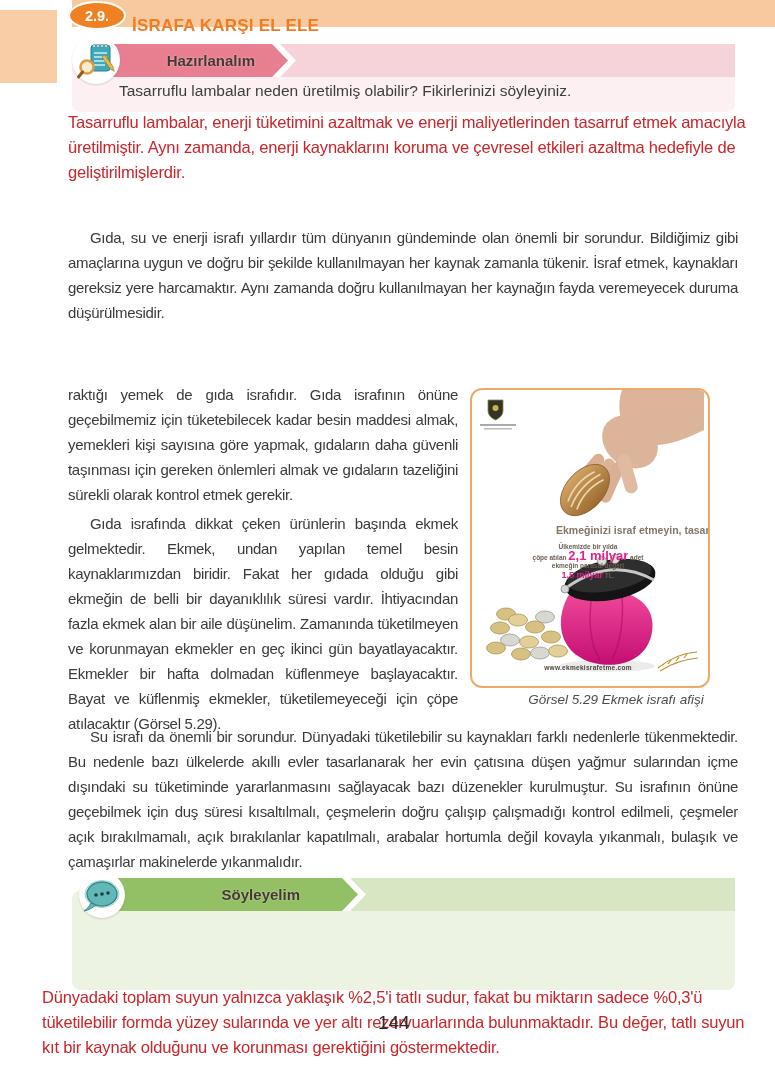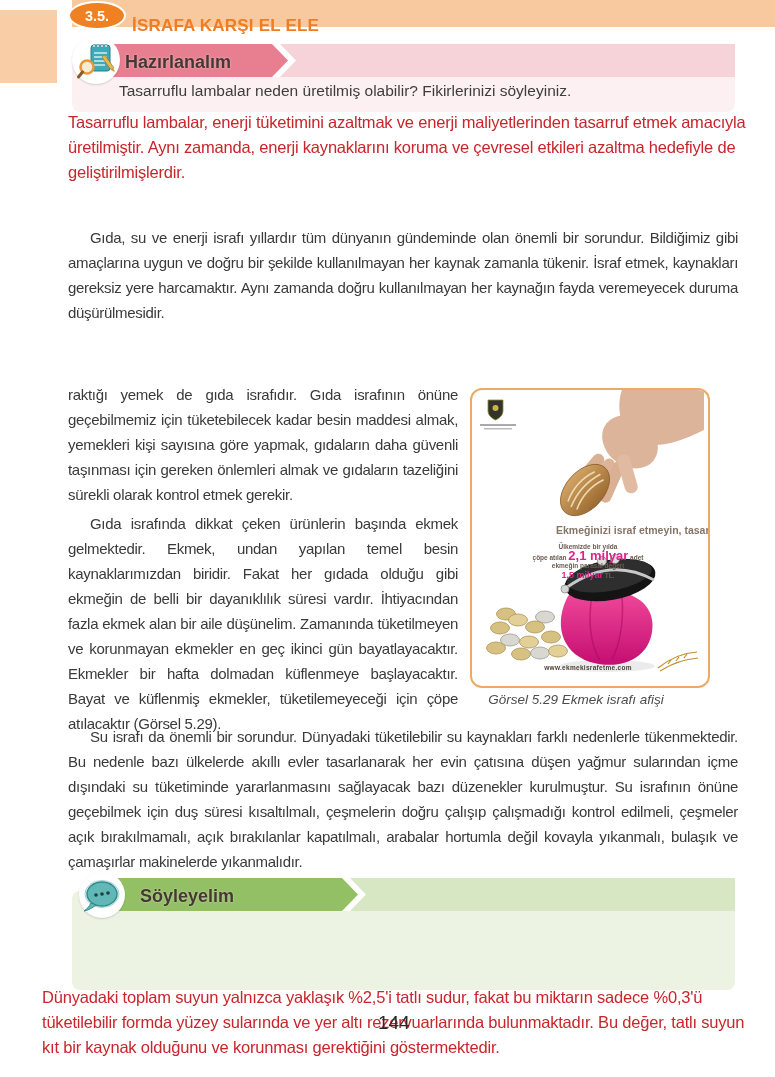--- a/index.html
+++ b/index.html
@@ -14,21 +14,21 @@
         border-radius:50%;color:#fff;font-weight:bold;font-size:14.5px;display:flex;align-items:center;
         justify-content:center;z-index:3;}
   .page-title{left:132px;top:16px;color:#ee7d23;font-weight:bold;font-size:17px;letter-spacing:.2px;z-index:3;}
 
   
   .ribbon-light{height:33px;z-index:2;}
   .ribbon-gap{height:33px;background:#fff;z-index:3;
         clip-path:polygon(0 0,calc(100% - 16px) 0,100% 50%,calc(100% - 16px) 100%,0 100%);}
   .ribbon-dark{height:33px;z-index:4;
         clip-path:polygon(0 0,calc(100% - 16px) 0,100% 50%,calc(100% - 16px) 100%,0 100%);}
-  .ribbon-title{z-index:5;font-weight:bold;font-size:18px;color:#463732;text-align:left;
+  .ribbon-title{z-index:5;font-weight:bold;font-size:15px;color:#463732;text-align:right;
         text-shadow:0 0 2px rgba(255,255,255,.55);}
   .icon-circle{z-index:6;border-radius:50%;background:#fff;box-shadow:0 1px 2px rgba(0,0,0,.15);}
 
   .q-box{left:72px;top:58px;width:663px;height:54px;background:#fcf0f2;border-radius:8px;z-index:1;}
   .g-box{left:72px;top:891px;width:663px;height:99px;background:#edf3e2;border-radius:8px;z-index:1;}
 
   .question{left:94px;top:82px;width:620px;font-size:15.5px;color:#3d3d3d;z-index:5;margin-left:25px;}
   .prompt{left:84px;top:923px;width:638px;font-size:15.5px;line-height:25px;color:#3d3d3d;
         text-align:justify;text-indent:10px;z-index:5;}
 
@@ -42,34 +42,34 @@
         border-radius:12px;overflow:hidden;z-index:2;}
   .poster-art{position:absolute;left:0;top:0;width:232px;height:292px;}
   .poster-headline{position:absolute;left:0;top:134px;width:232px;text-align:right;
         font-size:10.5px;font-weight:600;color:#857567;padding-left:44px;}
   .poster-stats{position:absolute;left:0;top:153px;width:232px;text-align:center;
         font-size:6.5px;line-height:8.5px;font-weight:bold;color:#6b5c50;}
   .magenta{color:#e0218a;font-size:13px;}
   .magenta.big{font-size:9px;}
   .poster-web{position:absolute;left:0;top:274px;width:232px;text-align:center;
         font-size:6.5px;letter-spacing:.3px;color:#4a3f38;font-weight:bold;}
-  .caption{left:450px;top:692px;width:252px;text-align:center;font-style:italic;
+  .caption{left:490px;top:692px;width:252px;text-align:center;font-style:italic;
         font-size:13.5px;color:#4c4c4c;}
 
   .left-col{left:68px;top:382px;width:390px;}
   .page-num{left:378px;top:1012px;width:40px;text-align:left;font-size:19px;color:#2a2a2a;z-index:6;}
 </style>
 </head>
 <body>
 
 <div class="page">
 
   <div class="abs corner-tab"></div>
   <div class="abs header-banner"></div>
-  <div class="abs section-badge">3.5.</div>
+  <div class="abs section-badge">2.9.</div>
   <div class="abs page-title">İSRAFA KARŞI EL ELE</div>
 
   <div class="abs q-box"></div>
   <div class="abs ribbon-light" style="left:88px;top:44px;width:647px;background:#f5d3d8;"></div>
   <div class="abs ribbon-gap" style="left:88px;top:44px;width:208px;"></div>
   <div class="abs ribbon-dark" style="left:88px;top:44px;width:200px;background:#e87f90;"></div>
   <div class="abs ribbon-title" style="left:125px;top:52px;width:130px;">Hazırlanalım</div>
   <div class="abs icon-circle" style="left:72px;top:36px;width:48px;height:48px;">
     <svg width="48" height="48" viewBox="0 0 48 48">
       <rect x="19" y="9" width="19" height="26" rx="3" fill="#3fa9b8" stroke="#2d7f8c" stroke-width="1"></rect>

